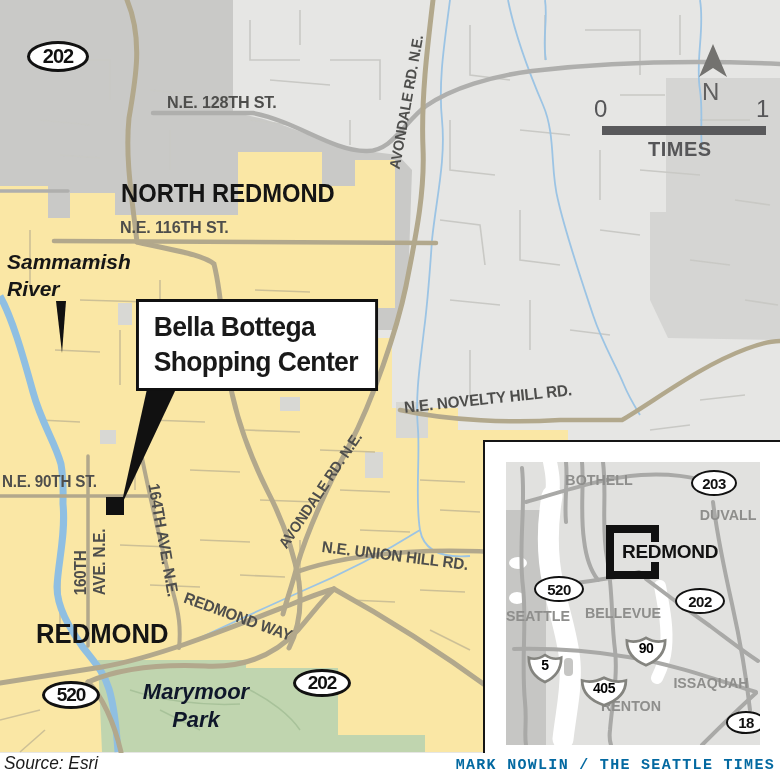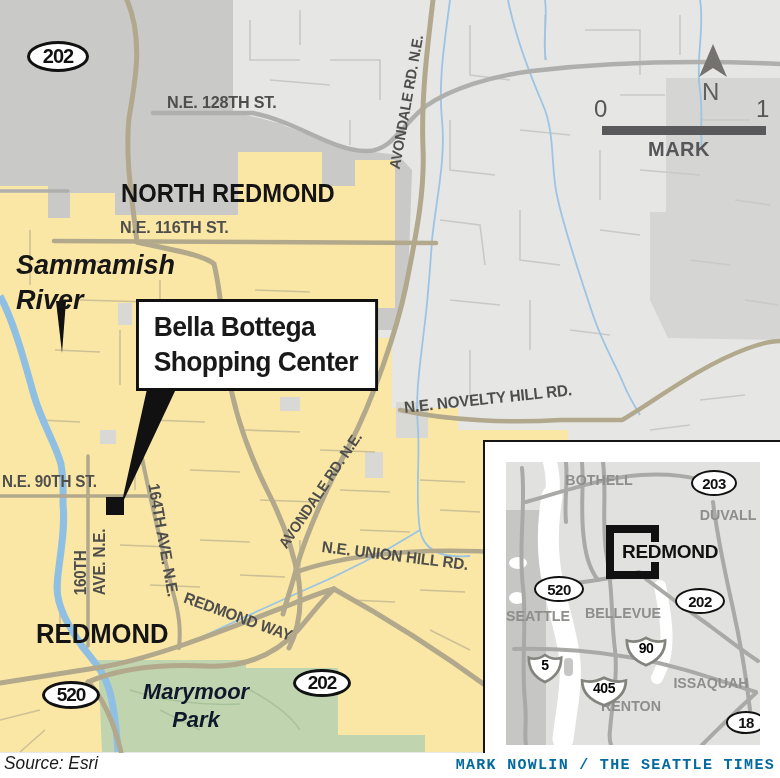--- a/index.html
+++ b/index.html
@@ -191,21 +191,21 @@
     <div class="lbl rot" style="left:488px;top:399px;--r:-6deg;font-size:16px;">N.E. NOVELTY HILL RD.</div>
     <div class="lbl rot" style="left:395px;top:556px;--r:7deg;font-size:16px;">N.E. UNION HILL RD.</div>
     <div class="lbl rot" style="left:238px;top:617px;--r:20deg;font-size:16px;">REDMOND WAY</div>
     <div class="lbl flat" style="left:2px;top:473px;font-size:16px;">N.E. 90TH ST.</div>
     <div class="lbl rot" style="left:90px;top:562px;--r:-90deg;font-size:16px;line-height:1.2;">
       <div>160TH</div>
       <div>AVE. N.E.</div>
     </div>
     <div class="lbl rot" style="left:163px;top:540px;--r:80deg;font-size:16px;">164TH AVE. N.E.</div>
     <div class="lbl flat region" style="left:36px;top:619px;font-size:27px;">REDMOND</div>
-    <div class="lbl italic" style="left:16px;top:248px;font-size:27px;font-weight:600;line-height:1.3;letter-spacing:0;">
+    <div class="lbl italic" style="left:7px;top:248px;font-size:21px;font-weight:600;line-height:1.3;letter-spacing:0;">
       <div>Sammamish</div>
       <div>River</div>
     </div>
     <div class="lbl italic" style="left:196px;top:678px;font-size:22px;color:#0f172a;text-align:center;transform:translateX(-50%);line-height:1.25;letter-spacing:0;">
       <div>Marymoor</div>
       <div>Park</div>
     </div>
 
     <div class="callout">
       <div>Bella Bottega</div>
@@ -218,21 +218,21 @@
     <div class="eshield" style="left:42px;top:681px;width:58px;height:28px;font-size:19px;">
         <span>520</span>
       </div>
     <div class="eshield" style="left:293px;top:669px;width:58px;height:28px;font-size:19px;">
         <span>202</span>
       </div>
 
     <div class="scale-num" style="left:594px;top:95px;">0</div>
     <div class="scale-num" style="left:756px;top:95px;">1</div>
     <div class="scale-bar"></div>
-    <div class="mile">MARK</div>
+    <div class="mile">TIMES</div>
     <div class="north-n">N</div>
   </div>
 
   <div class="inset">
     <div class="inset-map">
       <svg width="254" height="283" viewBox="0 0 254 283">
         <rect x="0" y="0" width="254" height="283" fill="#E1E1DF"></rect>
         <rect x="0" y="48" width="40" height="235" fill="#C6C6C4"></rect>
         <g stroke="#FFFFFF" fill="none" stroke-linecap="round">
           <path d="M46,34 C41,64 41,94 47,122 C53,150 62,175 64,200 C66,226 60,250 57,277" stroke-width="21"></path>

